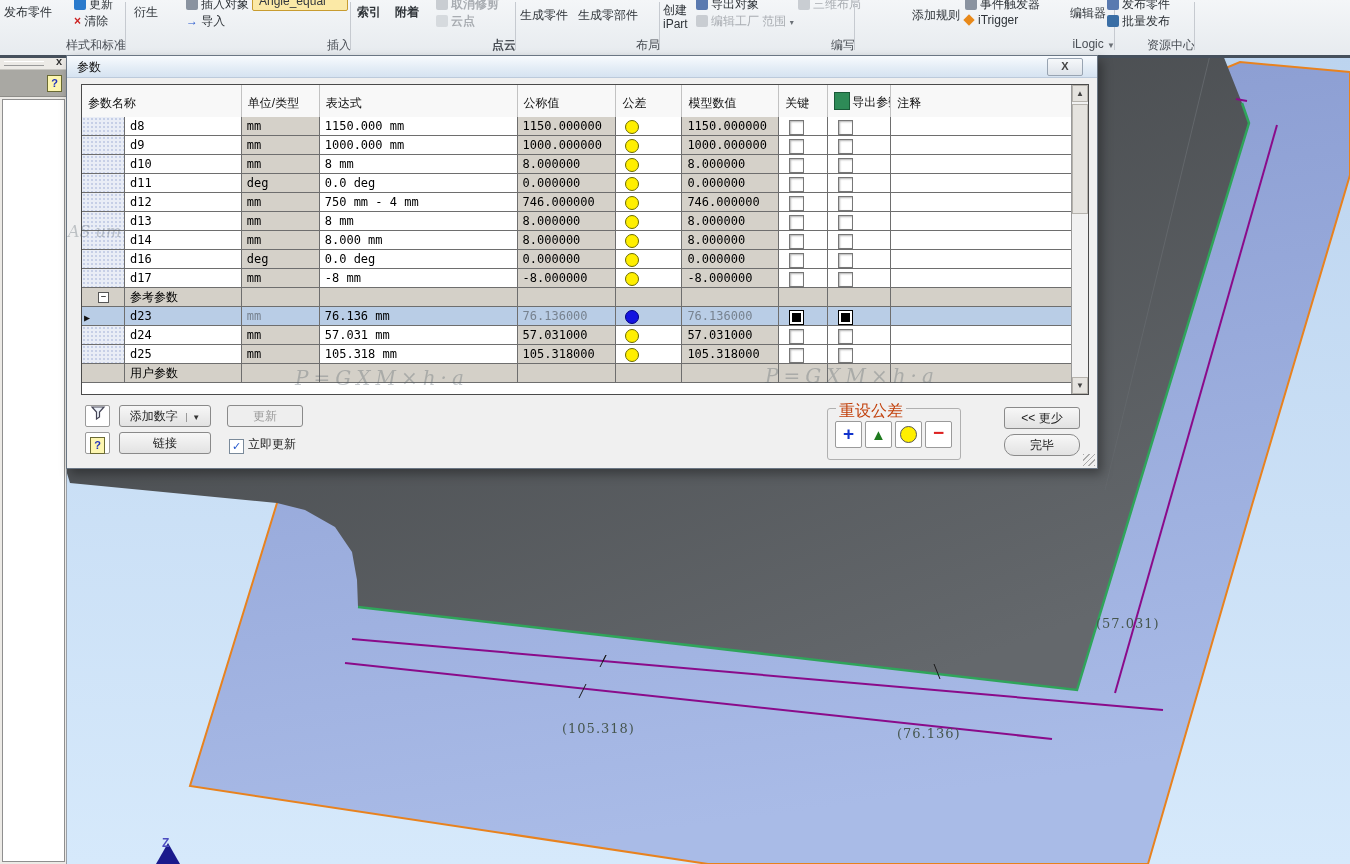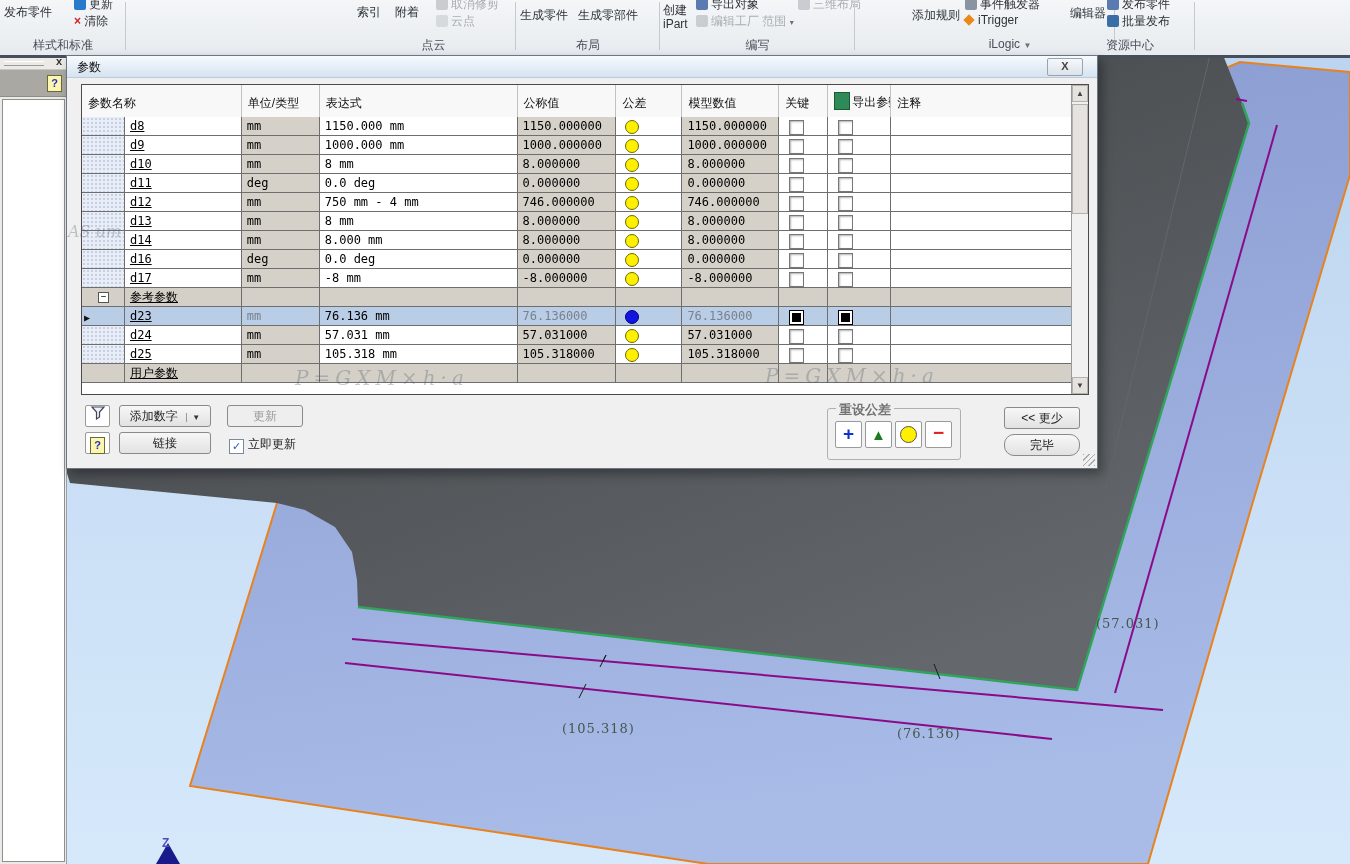--- a/index.html
+++ b/index.html
@@ -4,21 +4,21 @@
 <style>
   html,body{margin:0;padding:0;width:1350px;height:864px;overflow:hidden;
     font-family:"Liberation Sans","DejaVu Sans",sans-serif;background:#cfe2f6;}
   .abs{position:absolute;}
   
   #ribbon{position:absolute;left:0;top:0;width:1350px;height:55px;
     background:linear-gradient(#f4f6f8,#e7ebef);overflow:hidden;z-index:30;
     border-bottom:3px solid #46505c;}
   .rgroup{position:absolute;top:0;height:52px;}
   .rgroup .gsep{position:absolute;right:0;top:2px;bottom:2px;width:1px;background:#c6cad0;}
-  .glabel{position:absolute;left:0;right:0;top:37px;height:15px;text-align:center;
+  .glabel{position:absolute;left:0;right:0;top:37px;height:15px;text-align:right;
     font-size:12px;color:#4a4f56;}
   .ritem{position:absolute;font-size:12px;color:#2e3338;white-space:nowrap;cursor:default;}
   .ritem.dis{color:#a9adb2;}
   .ricon{display:inline-block;width:12px;height:12px;vertical-align:-2px;margin-right:3px;
     border-radius:2px;}
   .anglebox{position:absolute;background:#fbe9a6;border:1px solid #c89c30;border-radius:2px;
     font-size:12px;color:#33383e;padding:2px 6px;}
   .dd{font-size:8px;color:#6a6f75;}
   
   #leftpanel{position:absolute;left:0;top:55px;width:66px;height:809px;background:#eceae6;
@@ -57,21 +57,21 @@
     border-bottom:1px solid #6a6a6a;display:flex;}
   .hcell{box-sizing:border-box;border-right:1px solid #c2c2c2;font-size:12px;color:#111;
     padding:10px 0 0 6px;overflow:hidden;white-space:nowrap;}
   #tbody{position:absolute;left:0;top:32px;width:990px;}
   .t-row{display:flex;height:19px;box-sizing:border-box;}
   .t-cell{box-sizing:border-box;border-right:1px solid #6e6e6e;border-bottom:1px solid #6e6e6e;
     font-family:"DejaVu Sans Mono","Liberation Mono",monospace;font-size:12px;color:#000;
     line-height:18px;padding-left:5px;overflow:hidden;white-space:nowrap;background:#fff;}
   .c-gutter{width:43px;background:#e9edf6;position:relative;padding-left:0;
     background-image:radial-gradient(rgba(110,130,190,.28) 1px,transparent 1px);background-size:4px 4px;}
-  .c-name{width:117px;text-decoration:underline;}
+  .c-name{width:117px;}
   .c-unit{width:78px;}
   .c-expr{width:198px;}
   .c-nominal{width:99px;}
   .c-tol{width:66px;padding-top:3px;}
   .c-model{width:97px;}
   .c-key{width:49px;padding-top:3px;}
   .c-export{width:63px;padding-top:3px;}
   .c-comment{width:181px;border-right:none;}
   .gray{background:#d5d1c9;}
   .t-row.section .t-cell{background:#d4d0c8;}
@@ -97,21 +97,21 @@
   
   .wbtn{position:absolute;height:22px;background:linear-gradient(#f7f7f7,#e2e2e2);
     border:1px solid #8a8a8a;border-radius:3px;font-size:12px;color:#222;text-align:center;
     line-height:20px;cursor:default;box-sizing:border-box;}
   .wbtn.dis{color:#9a9a9a;background:#eee;}
   .sqbtn{position:absolute;width:27px;height:27px;background:#fff;border:1px solid #9a9a9a;
     border-radius:2px;text-align:center;box-sizing:border-box;cursor:default;}
   #tolgroup{position:absolute;left:760px;top:352px;width:132px;height:50px;
     border:1px solid #b0b0b0;border-radius:3px;}
   #tolgroup .gtitle{position:absolute;left:8px;top:-8px;background:#f0f0f0;padding:0 3px;
-    font-size:13px;color:#737373;font-weight:bold;}
+    font-size:16px;color:#c2410c;}
   .chk{display:inline-block;width:13px;height:13px;background:#fff;border:1px solid #7a8a9a;
     color:#2255cc;font-size:11px;font-weight:bold;line-height:12px;text-align:center;
     vertical-align:-2px;margin-right:4px;}
   #grip{position:absolute;right:2px;bottom:2px;width:12px;height:12px;
     background:repeating-linear-gradient(135deg,#aaa 0 1px,transparent 1px 4px);}
   .diamond{display:inline-block;width:8px;height:8px;background:#e8891a;transform:rotate(45deg);
     margin-right:5px;}
 </style>
 </head>
 <body>
@@ -160,21 +160,29 @@
 <div class="wm" style="left:68px;top:222px;font-size:16px;z-index:60;">AS um</div>
 
 <div id="ribbon">
   <div class="rgroup" style="left:0;width:126px;">
     <div class="ritem" style="left:4px;top:4px;"><span>发布零件</span></div>
     <div class="ritem" style="left:74px;top:-4px;"><span class="ricon" style="background:#2a7acc;"></span><span>更新</span></div>
     <div class="ritem" style="left:74px;top:13px;"><span style="color:#cc2222;font-weight:bold;">×</span> <span>清除</span></div>
     <div class="glabel">样式和标准</div>
     <div class="gsep"></div>
   </div>
-  <div class="rgroup" style="left:351px;width:165px;">
+  <div class="rgroup" style="left:126px;width:225px;">
+    <div class="ritem" style="left:8px;top:4px;"><span>衍生</span></div>
+    <div class="ritem" style="left:60px;top:-4px;"><span class="ricon" style="background:#8a93a0;"></span><span>插入对象</span></div>
+    <div class="anglebox" style="left:126px;top:-9px;width:82px;"><span>Angle_equal</span></div>
+    <div class="ritem" style="left:60px;top:13px;"><span style="color:#2255cc;font-weight:bold;">→</span> <span>导入</span></div>
+    <div class="glabel">插入</div>
+    <div class="gsep"></div>
+  </div>
+  <div class="rgroup" style="left:351px;width:165px;font-weight:bold;">
     <div class="ritem" style="left:6px;top:4px;"><span>索引</span></div>
     <div class="ritem" style="left:44px;top:4px;"><span>附着</span></div>
     <div class="ritem dis" style="left:85px;top:-4px;"><span class="ricon" style="background:#c9cdd2;"></span><span>取消修剪</span></div>
     <div class="ritem dis" style="left:85px;top:13px;"><span class="ricon" style="background:#d6dade;"></span><span>云点</span></div>
     <div class="glabel">点云</div>
     <div class="gsep"></div>
   </div>
   <div class="rgroup" style="left:516px;width:144px;">
     <div class="ritem" style="left:4px;top:7px;"><span>生成零件</span></div>
     <div class="ritem" style="left:62px;top:7px;"><span>生成零部件</span></div>

